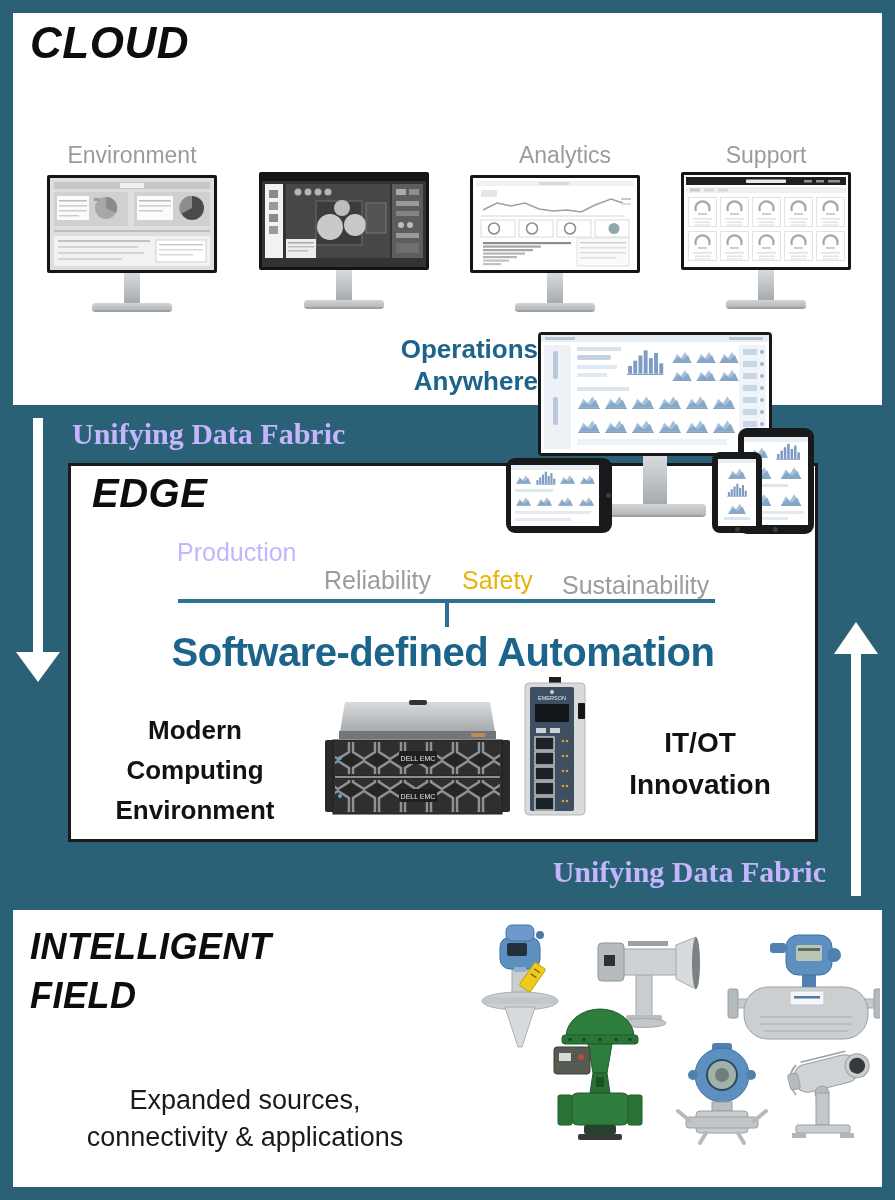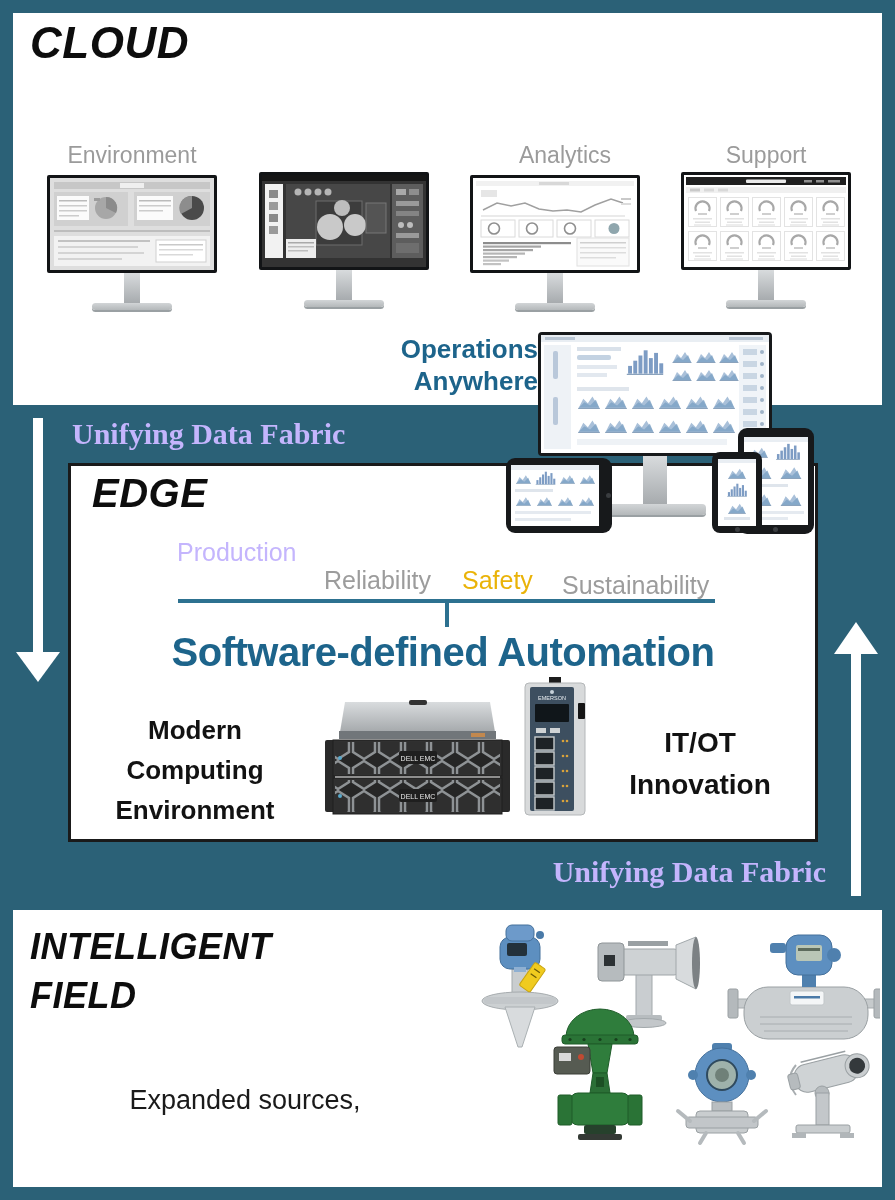--- a/index.html
+++ b/index.html
@@ -442,20 +442,21 @@
 
   <div class="panel" style="left:13px;top:910px;width:869px;height:277px;"></div>
 
   <div class="abs big-head" style="left:30px;top:922px;font-size:36px;line-height:49px;">
     <div>INTELLIGENT</div>
     <div>FIELD</div>
   </div>
 
   <div class="abs" style="left:25px;top:1082px;width:440px;text-align:center;font-size:27px;line-height:37px;color:#1a1a1a;">
     <div>Expanded sources,</div>
+    <div>connectivity &amp; applications</div>
   </div>
 
   <div class="abs" style="left:460px;top:915px;">
     <svg width="420" height="250" viewBox="0 0 420 250">
 
       <g>
         <rect x="52" y="54" width="16" height="28" fill="#c9cdcf" stroke="#a6abae"></rect>
         <ellipse cx="60" cy="86" rx="38" ry="9" fill="#ccd0d2" stroke="#a6abae"></ellipse>
         <rect x="24" y="82" width="72" height="7" rx="3" fill="#c3c7ca"></rect>
         <polygon points="45,92 75,92 62,132 58,132" fill="#d8dbdd" stroke="#aab0b3"></polygon>

